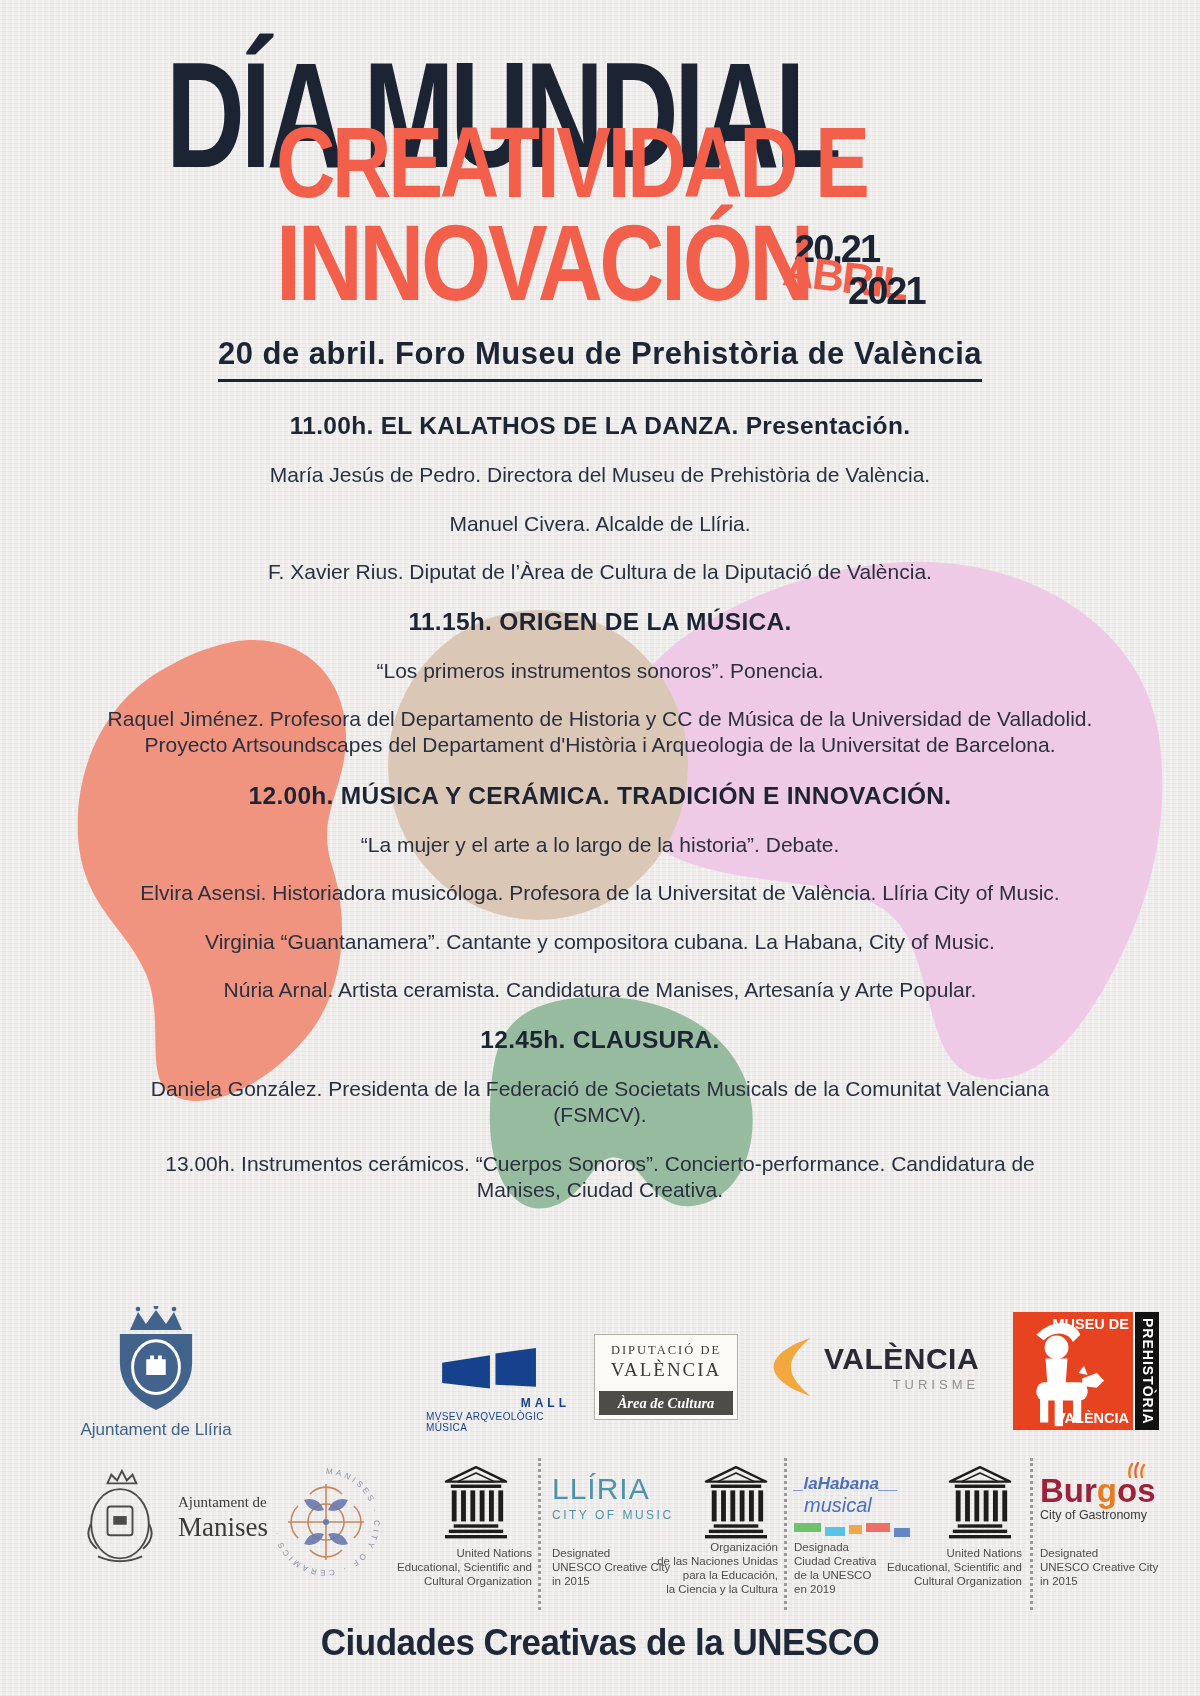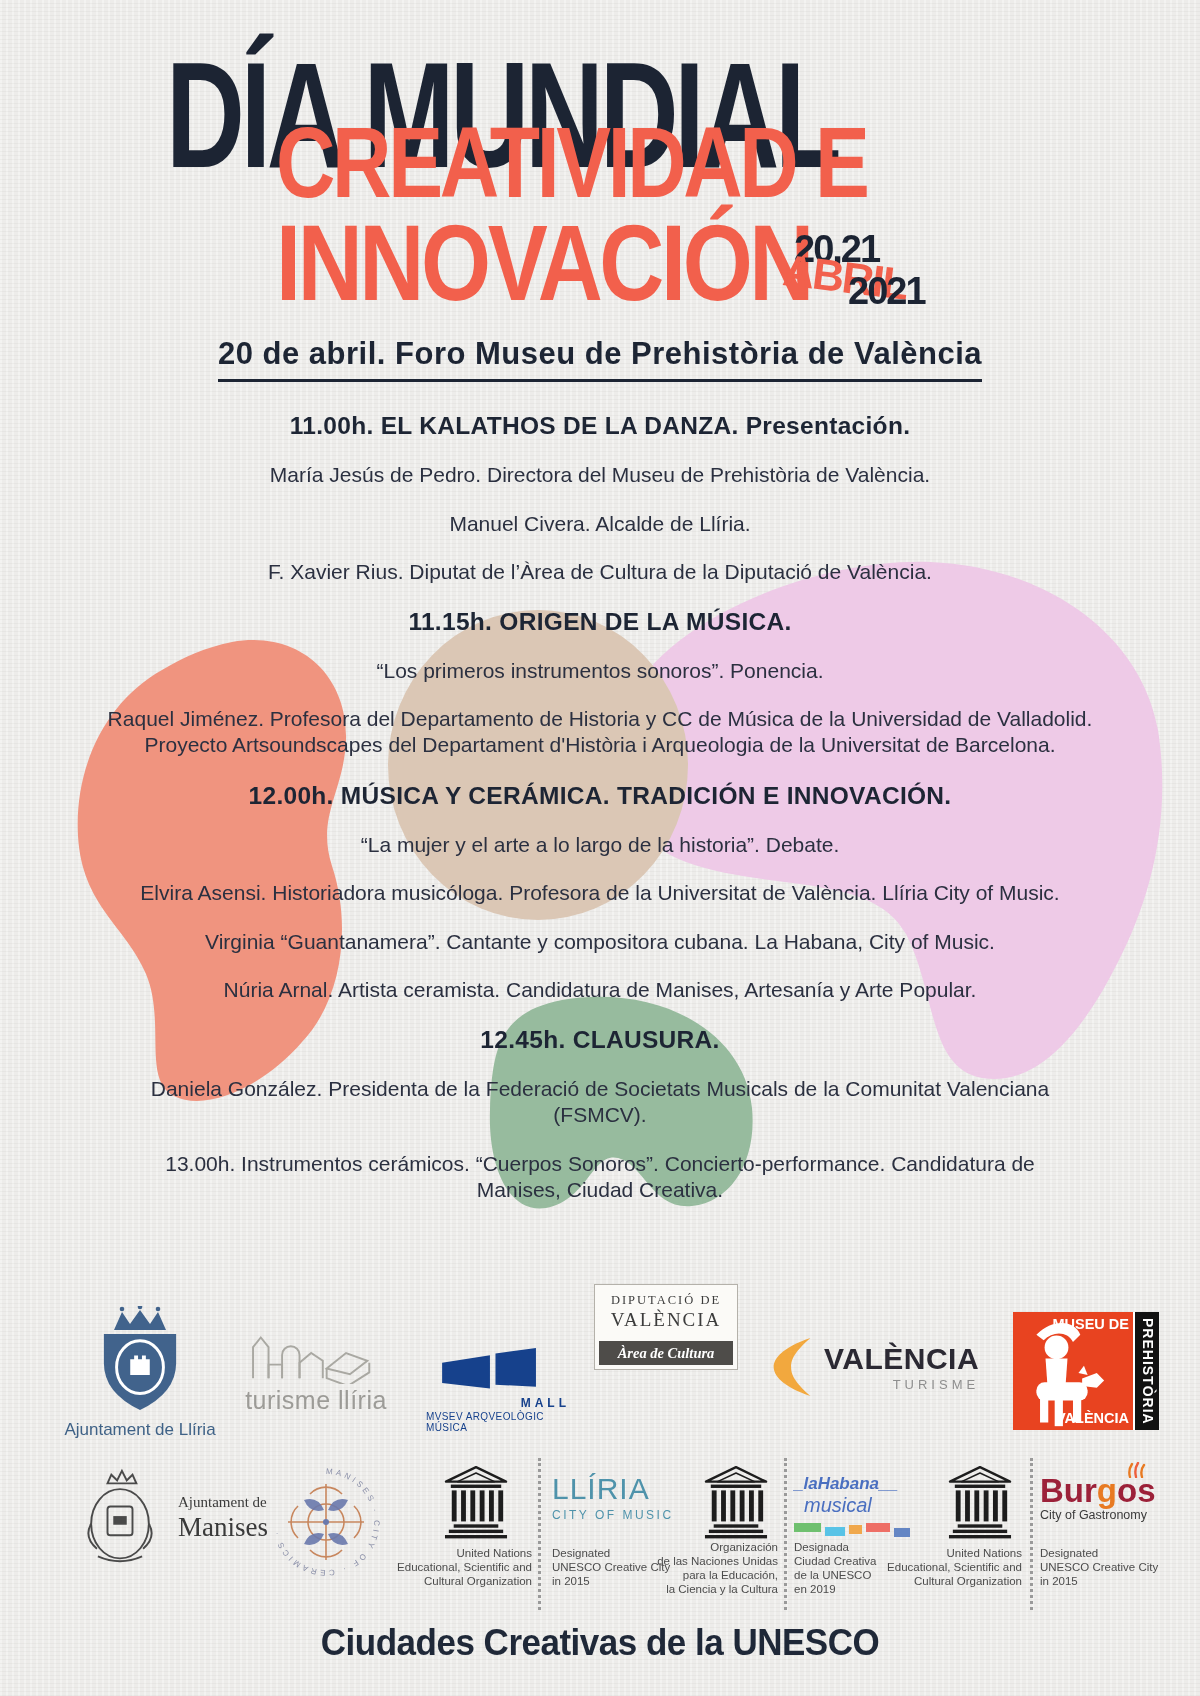--- a/index.html
+++ b/index.html
@@ -34,21 +34,21 @@
   .w1000{max-width:1000px;}
   .w960{max-width:980px;}
   .w880{max-width:880px;}
   
   .logo{position:absolute;z-index:2;display:flex;flex-direction:column;align-items:center;}
   .cap-blue{font-size:17px;color:#3f6287;margin-top:6px;}
   .turisme-label{font-size:25px;color:#9c9b97;letter-spacing:0.5px;margin-top:2px;}
   .mall-name{font-size:12px;letter-spacing:4px;color:#16418c;font-weight:700;align-self:flex-end;margin:2px 6px 0 0;}
   .mall-sub{font-size:10px;letter-spacing:0.4px;color:#16418c;margin-top:1px;}
   
-  .dip-box{position:absolute;left:594px;top:1284px;width:142px;height:84px;background:#fbfaf7;
+  .dip-box{position:absolute;left:594px;top:1334px;width:142px;height:84px;background:#fbfaf7;
            border:1px solid #b4b1aa;z-index:2;text-align:center;font-family:"Liberation Serif",serif;}
   .dip-l1{font-size:12.5px;letter-spacing:2px;color:#3c3c3c;margin-top:8px;}
   .dip-l2{font-size:19px;letter-spacing:2px;color:#3c3c3c;margin-top:1px;}
   .dip-band{position:absolute;left:4px;right:4px;bottom:4px;height:24px;background:#4e4c49;color:#fff;
             font-style:italic;font-weight:700;font-size:14.5px;line-height:24px;}
   
   .vt{position:absolute;left:772px;top:1338px;z-index:2;display:flex;align-items:center;}
   .vt-col{display:flex;flex-direction:column;margin-left:10px;}
   .vt-name{font-size:30px;font-weight:800;color:#2b2933;letter-spacing:0.5px;}
   .vt-sub{font-size:13px;letter-spacing:4px;color:#8e8e8e;align-self:flex-end;margin-top:1px;}
@@ -115,46 +115,35 @@
     <p class="sched session">12.00h. MÚSICA Y CERÁMICA. TRADICIÓN E INNOVACIÓN.</p>
     <p class="sched line">“La mujer y el arte a lo largo de la historia”. Debate.</p>
     <p class="sched line">Elvira Asensi. Historiadora musicóloga. Profesora de la Universitat de València. Llíria City of Music.</p>
     <p class="sched line">Virginia “Guantanamera”. Cantante y compositora cubana. La Habana, City of Music.</p>
     <p class="sched line">Núria Arnal. Artista ceramista. Candidatura de Manises, Artesanía y Arte Popular.</p>
     <p class="sched session">12.45h. CLAUSURA.</p>
     <p class="sched paragraph w960">Daniela González. Presidenta de la Federació de Societats Musicals de la Comunitat Valenciana (FSMCV).</p>
     <p class="sched paragraph w880">13.00h. Instrumentos cerámicos. “Cuerpos Sonoros”. Concierto-performance. Candidatura de Manises, Ciudad Creativa.</p>
   </div>
 
-  <div class="logo" style="left:60px;top:1306px;width:160px;text-align:right;">
+  <div class="logo" style="left:76px;top:1306px;width:160px;text-align:right;">
     <svg width="60" height="26" viewBox="0 0 60 26">
       <path d="M4 24 L12 6 L20 18 L30 4 L40 18 L48 6 L56 24 Z" fill="#41638c"></path>
       <circle cx="12" cy="3" r="2.3" fill="#41638c"></circle>
         <circle cx="30" cy="1" r="2.3" fill="#41638c"></circle>
         <circle cx="48" cy="3" r="2.3" fill="#41638c"></circle>
     </svg>
     <svg width="78" height="82" viewBox="0 0 78 84">
       <path d="M2 2 h74 v30 q0 30 -37 48 q-37 -18 -37 -48 Z" fill="#41638c"></path>
       <ellipse cx="39" cy="36" rx="24" ry="27" fill="none" stroke="#fff" stroke-width="3"></ellipse>
       <path d="M29 28 h4 v-4 h4 v4 h4 v-4 h4 v4 h4 v16 h-20 Z" fill="#fff"></path>
     </svg>
     <span class="cap-blue">Ajuntament de Llíria</span>
   </div>
 
-  <div class="logo" style="left:238px;top:1322px;width:156px;">
-    <svg width="148" height="62" viewBox="0 0 150 64" fill="none" stroke="#a9a8a2" stroke-width="2">
-      <path d="M10 58 V26 l8 -10 8 10 V58"></path>
-      <path d="M26 58 V44 h14 v14"></path>
-      <path d="M40 58 V34 a9 9 0 0 1 18 0 V58"></path>
-      <path d="M58 58 V42 l12 -10 12 8 v18"></path>
-      <path d="M86 48 l20 -16 22 8 -18 14 Z"></path>
-      <path d="M86 48 v10 l22 8 22 -14 v-10"></path>
-    </svg>
-    <span class="turisme-label">turisme llíria</span>
-  </div>
 
   <div class="logo" style="left:426px;top:1348px;width:150px;">
     <svg width="132" height="46" viewBox="0 0 132 50">
       <polygon points="2,16 54,8 54,44 2,38" fill="#16418c"></polygon>
       <polygon points="60,6 104,0 104,42 60,40" fill="#16418c"></polygon>
     </svg>
     <span class="mall-name">MALL</span>
     <span class="mall-sub">MVSEV ARQVEOLÒGIC MÚSICA</span>
   </div>
 

